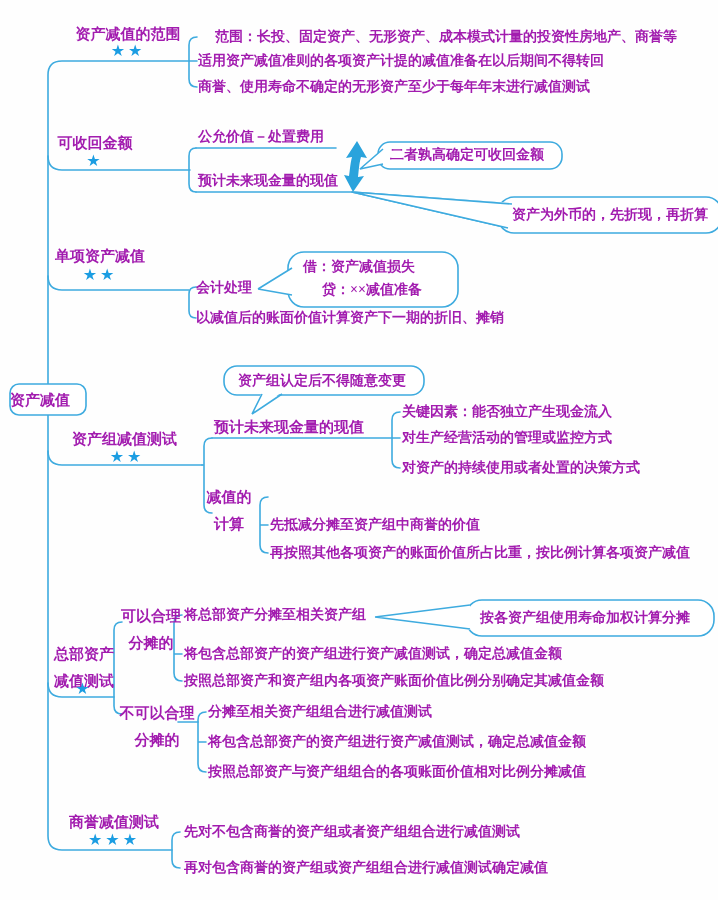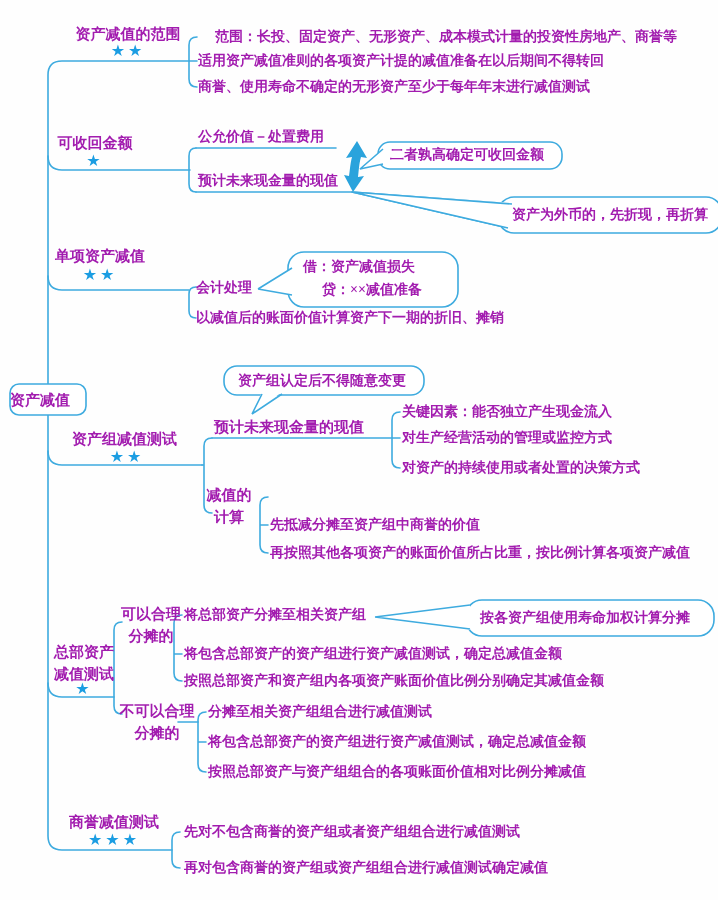--- a/index.html
+++ b/index.html
@@ -1,21 +1,21 @@
 <!DOCTYPE html>
 <html><head>
 <meta charset="utf-8">
 <style>
   html,body{margin:0;padding:0;background:#ffffff;}
   .canvas{position:relative;width:718px;height:900px;background:#fefefe;overflow:hidden;
           font-family:"Liberation Serif","DejaVu Serif",serif;}
   svg.wires{position:absolute;left:0;top:0;}
   .t{position:absolute;font-weight:bold;font-size:14px;color:#a21caf;white-space:nowrap;line-height:18px;}
   .lbl{font-size:15px;}
-  .wrap2{white-space:normal;text-align:center;line-height:22px;}
+  .wrap2{white-space:normal;text-align:center;line-height:27px;}
   .star{position:absolute;color:#1b9de2;font-size:16px;letter-spacing:3px;text-align:center;
         font-family:"DejaVu Sans",sans-serif;line-height:14px;}
 </style>
 </head>
 <body>
 
 <div class="canvas">
 
   <svg class="wires" width="718" height="900" viewBox="0 0 718 900">
     <g stroke="#3eabdf" stroke-width="1.6" fill="none" stroke-linecap="round">

